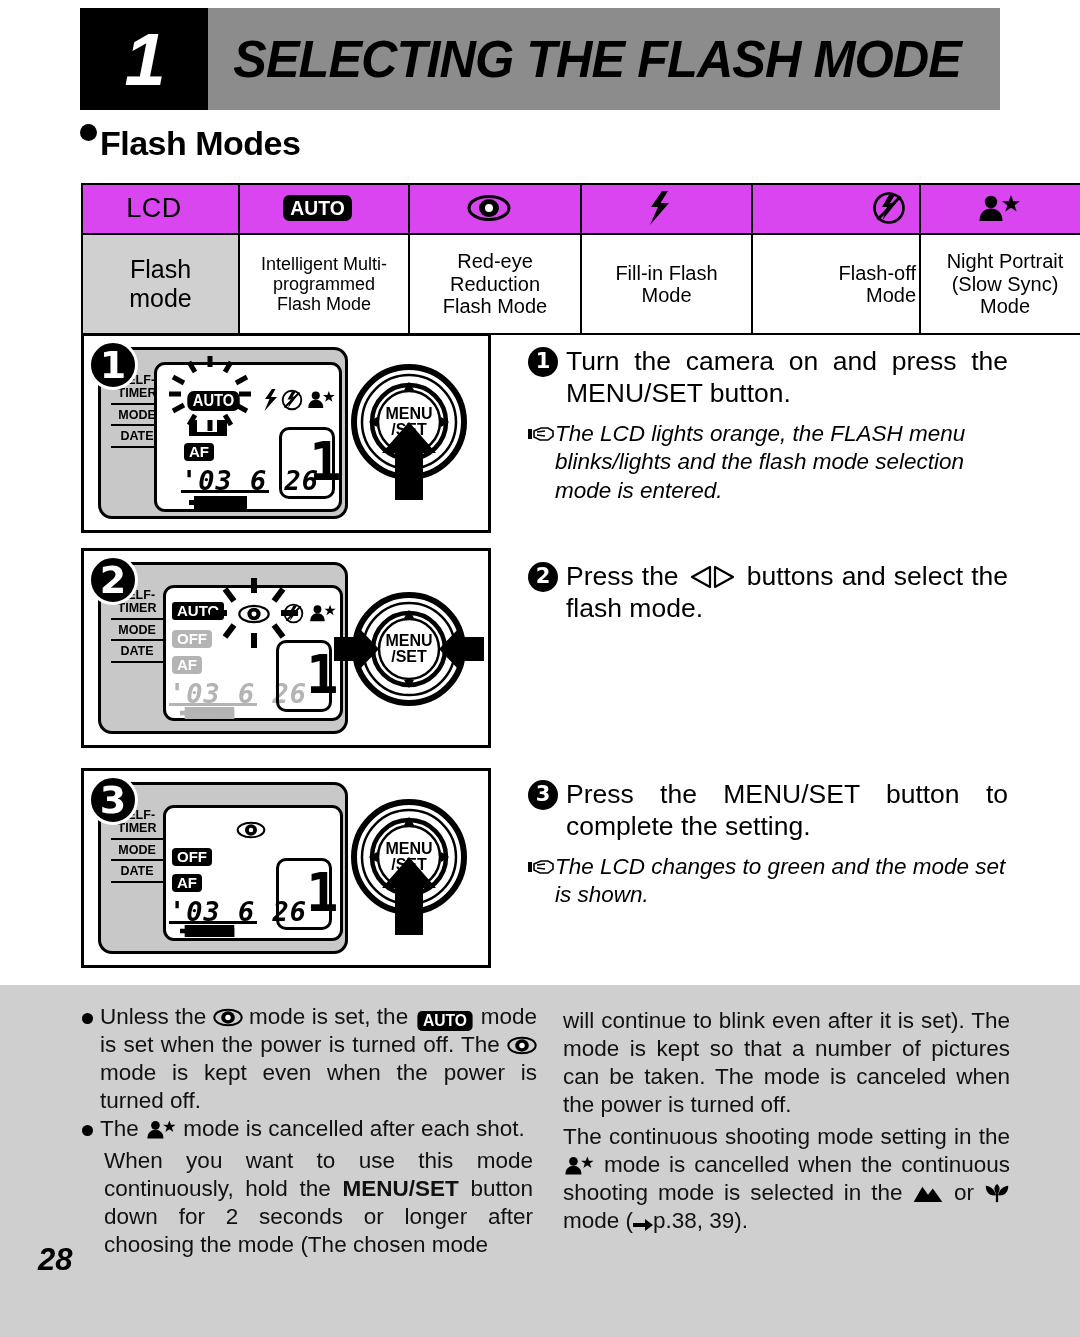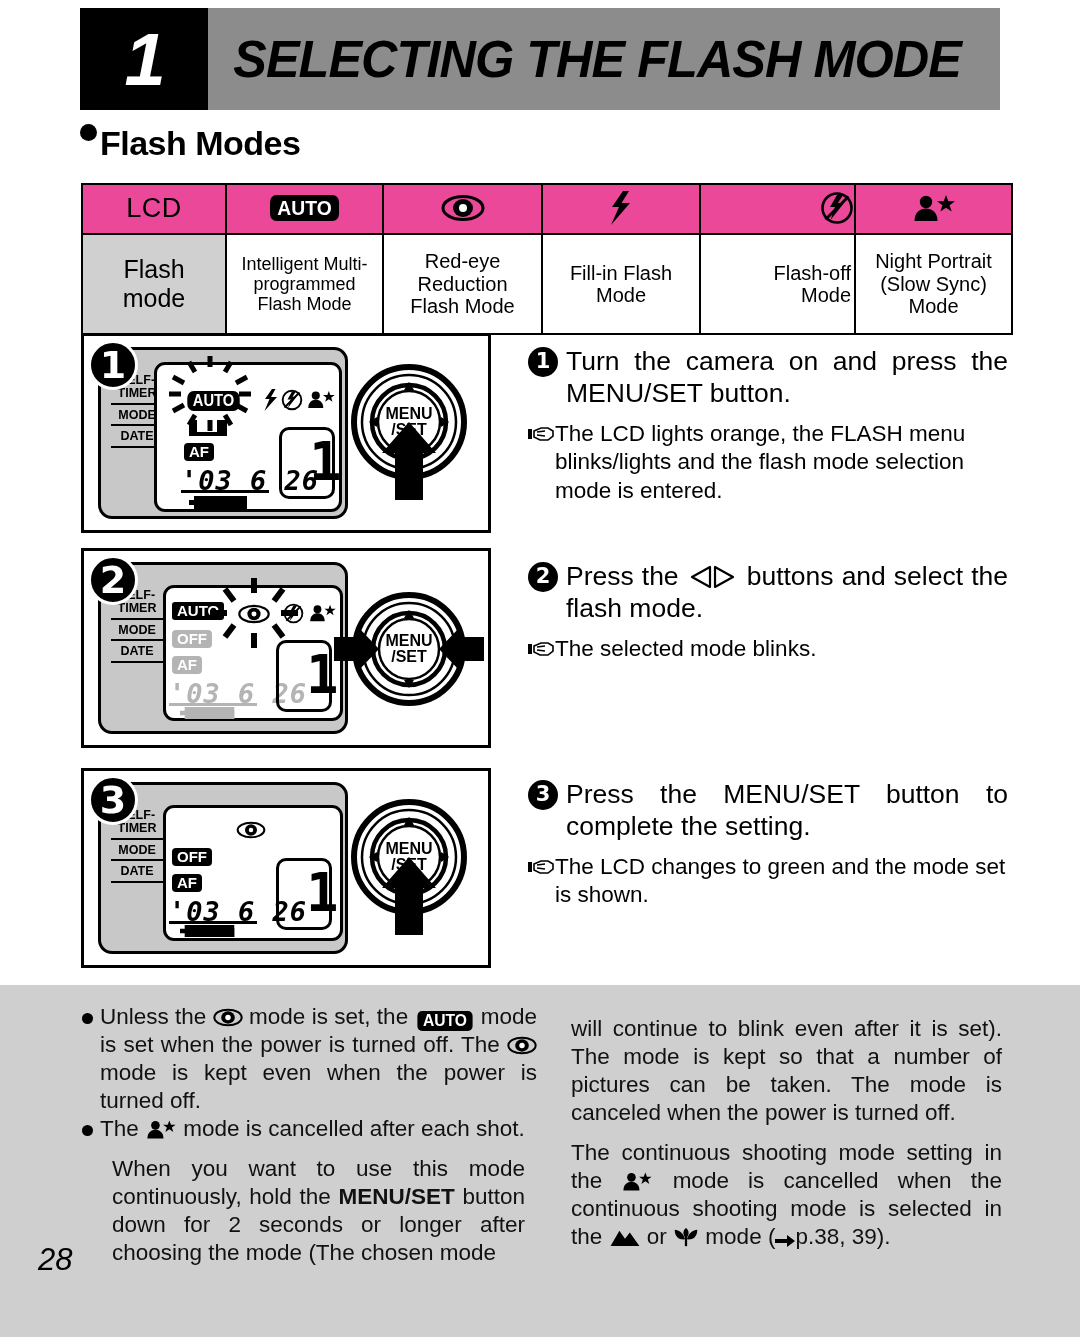--- a/index.html
+++ b/index.html
@@ -82,23 +82,23 @@
     width: 918px;
     border-collapse: collapse;
     table-layout: fixed;
   }
   .modes-table td {
     border: 2px solid #000;
     text-align: center;
     vertical-align: middle;
   }
   .modes-table tr.icon-row td {
-    background: #ec4899;
+    background: #d946ef;
     height: 42px;
-    padding: 2px 0 4px 0;
+    padding: 2px 13px 4px 0;
   }
   .modes-table tr.label-row td {
     background: #ffffff;
     height: 88px;
     padding: 5px 3px;
     font-size: 20px;
     line-height: 1.12;
     color: #000;
   }
   .modes-table tr.label-row td.first-col {
@@ -293,21 +293,21 @@
     text-align: justify;
   }
   .step-note {
     margin-top: 10px;
     font-size: 22.5px;
     line-height: 1.27;
     display: flex;
     align-items: flex-start;
   }
   .step-note .hand { flex: 0 0 auto; margin-right: 1px; margin-top: 5px; }
-  .step-note .ntext { flex: 1; }
+  .step-note .ntext { flex: 1; font-style: italic; }
 
   
   .notes-band {
     position: absolute;
     left: 0;
     top: 985px;
     width: 1080px;
     height: 352px;
     background: #cfcfcf;
   }
@@ -319,39 +319,39 @@
     display: flex;
     gap: 22px;
   }
   .notes-col {
     width: 455px;
     font-size: 22.5px;
     line-height: 1.245;
     color: #111;
     text-align: justify;
   }
-  .notes-col p { margin: 12px; }
+  .notes-col p { margin: 4px; }
   .note-item { display: flex; align-items: flex-start; justify-content: space-between; }
   .note-item .dot {
     flex: 0 0 auto;
     width: 11px;
     height: 11px;
     border-radius: 50%;
     background: #000;
     margin: 10px 7px 0 0;
   }
   .note-item .body { flex: 1; text-align: justify; }
   .note-plain { text-align: justify; }
 
   .page-num {
     position: absolute;
     left: 38px;
     top: 1242px;
     font-size: 31px;
-    font-weight: normal;
+    font-weight: bold;
     font-style: italic;
     color: #000;
   }
 
   .ib { display: inline-block; vertical-align: -4px; }
   .bold-inline { font-weight: bold; }
 </style>
 </head>
 <body>
 
@@ -655,28 +655,20 @@
   <div class="step-head">
     <span class="num-circle">2</span>
     <span class="htext">
       <span>Press the</span>
       <svg class="ib" width="52" height="24" viewBox="0 0 52 24">
         <path d="M23 2 L23 22 L5 12 Z" fill="none" stroke="#000" stroke-width="2.2" stroke-linejoin="round"></path>
         <path d="M28 2 L28 22 L46 12 Z" fill="none" stroke="#000" stroke-width="2.2" stroke-linejoin="round"></path>
       </svg>
       <span>buttons and select the flash mode.</span>
     </span>
-  </div>
-  <div class="step-note">
-    <svg class="hand" width="26" height="18" viewBox="0 0 26 18">
-      <rect x="0" y="4" width="4" height="10" fill="#000"></rect>
-      <path d="M6 6 L13 3 L20 3 L25 6 L25 11 L20 15 L12 15 L6 12 Z" fill="none" stroke="#000" stroke-width="1.6"></path>
-      <path d="M9 7 L17 6 M9 10 L17 11" stroke="#000" stroke-width="1.3"></path>
-    </svg>
-    <span class="ntext">The selected mode blinks.</span>
   </div>
 </div>
 
 <div class="step-text" id="text3">
   <div class="step-head">
     <span class="num-circle">3</span>
     <span class="htext">Press the MENU/SET button to complete the setting.</span>
   </div>
   <div class="step-note">
     <svg class="hand" width="26" height="18" viewBox="0 0 26 18">

